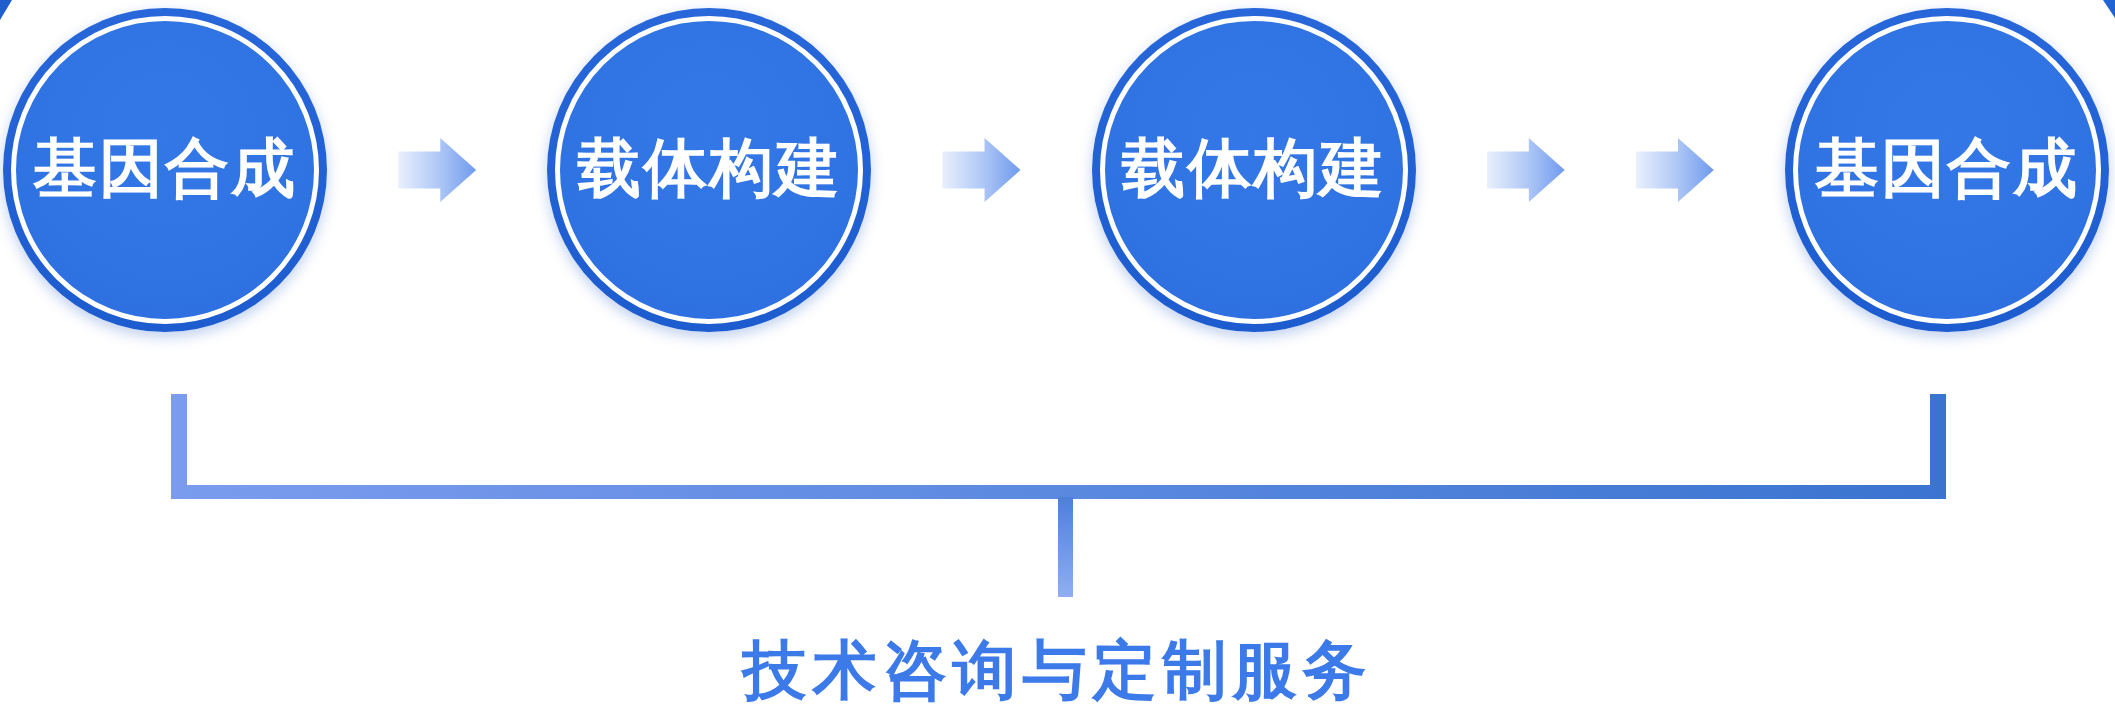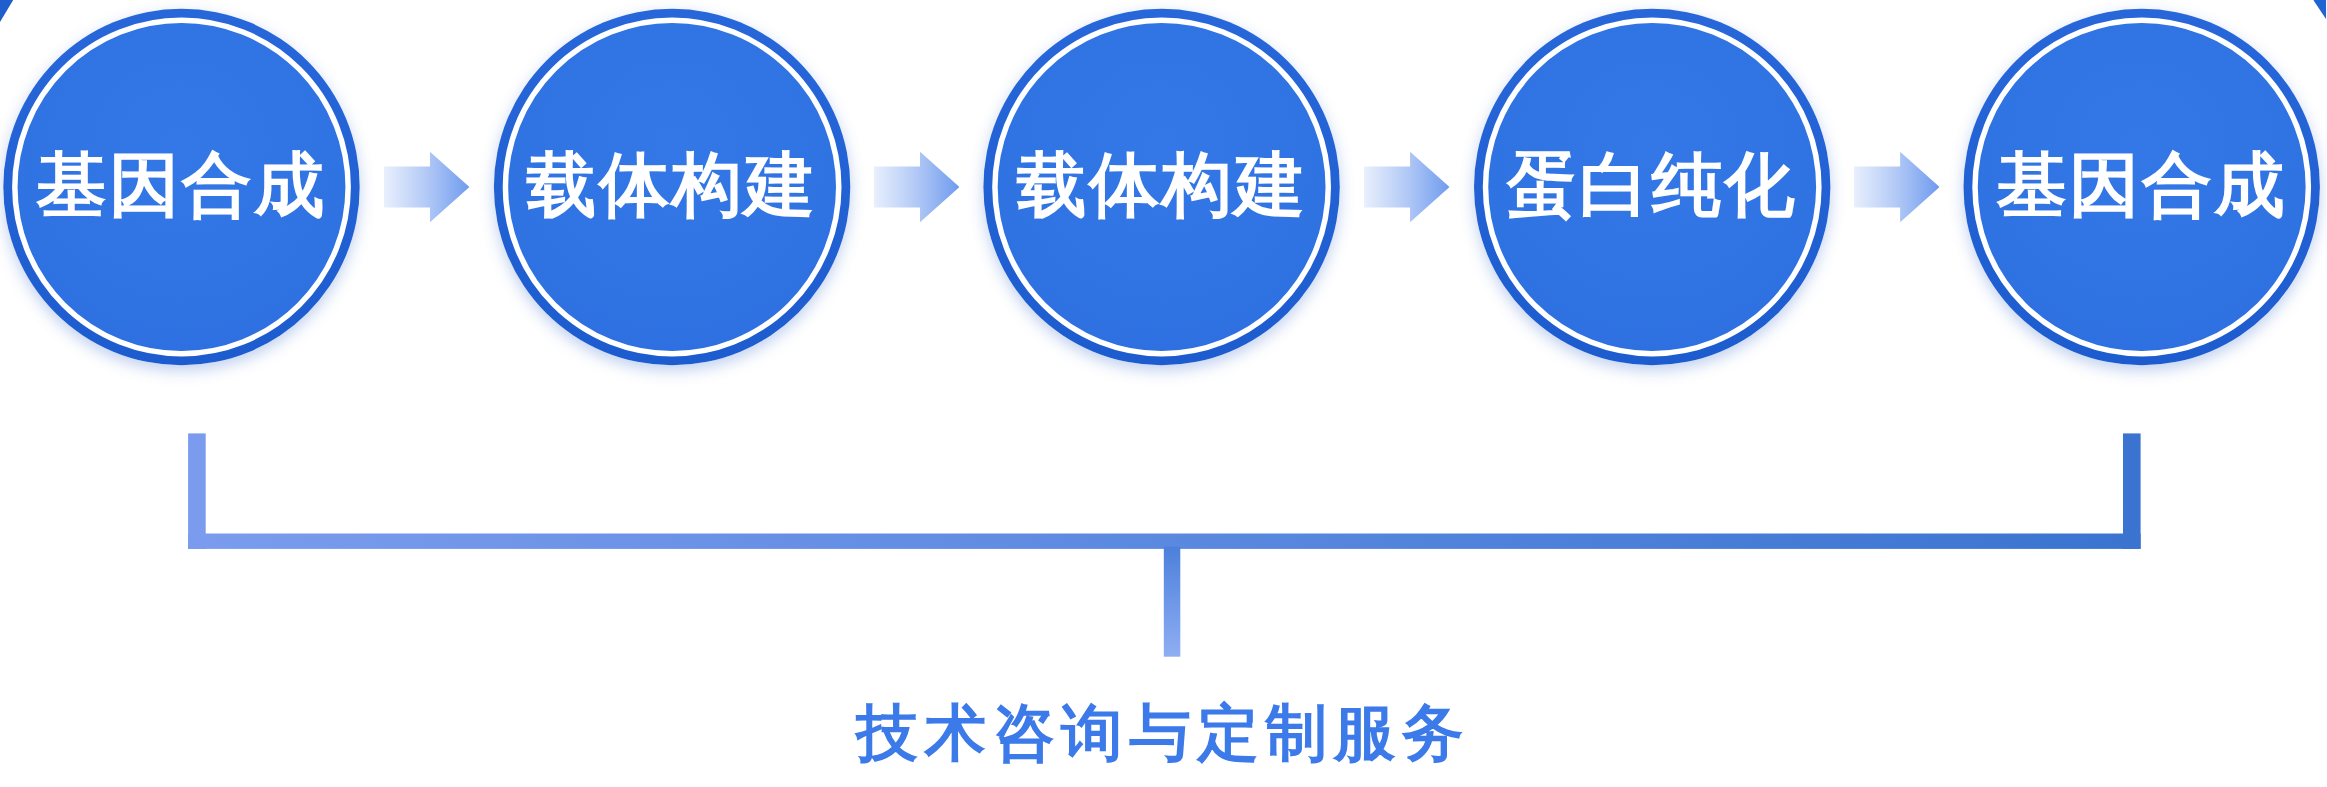--- a/index.html
+++ b/index.html
@@ -76,21 +76,21 @@
     pointer-events: none;
   }
 
   
   .bottom-label {
     position: absolute;
     left: 0;
     right: 0;
     top: 638px;
     text-align: center;
-    font-size: 56px;
+    font-size: 64px;
     font-weight: 900;
     letter-spacing: 6px;
     line-height: 1;
     color: #3b7ae8;
     white-space: nowrap;
   }
 
   
   .corner-wedge-left {
     position: absolute;
@@ -137,25 +137,20 @@
     <div class="arrow"></div>
 
     <div class="circle-outer">
       <div class="circle-inner">
         <span class="circle-label">载体构建</span>
       </div>
     </div>
 
     <div class="arrow"></div>
 
-    <div class="circle-outer">
-      <div class="circle-inner">
-        <span class="circle-label">蛋白纯化</span>
-      </div>
-    </div>
 
     <div class="arrow"></div>
 
     <div class="circle-outer">
       <div class="circle-inner">
         <span class="circle-label">基因合成</span>
       </div>
     </div>
   </div>
 

